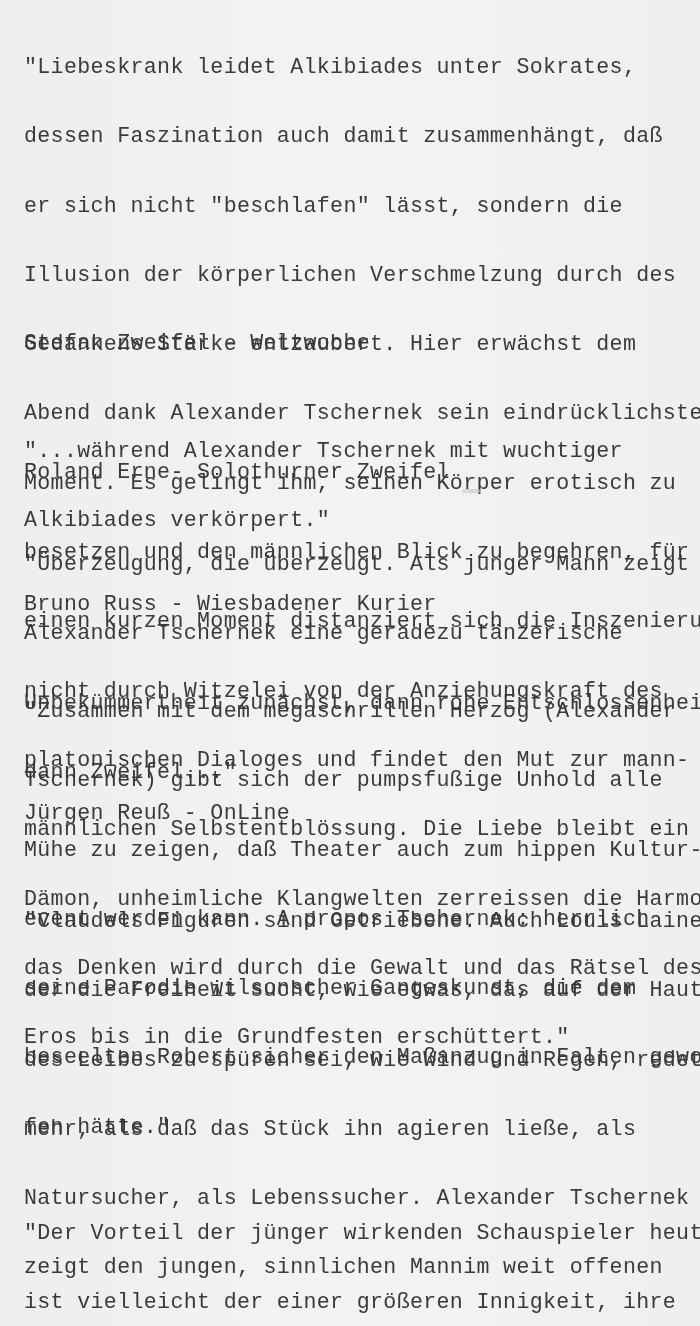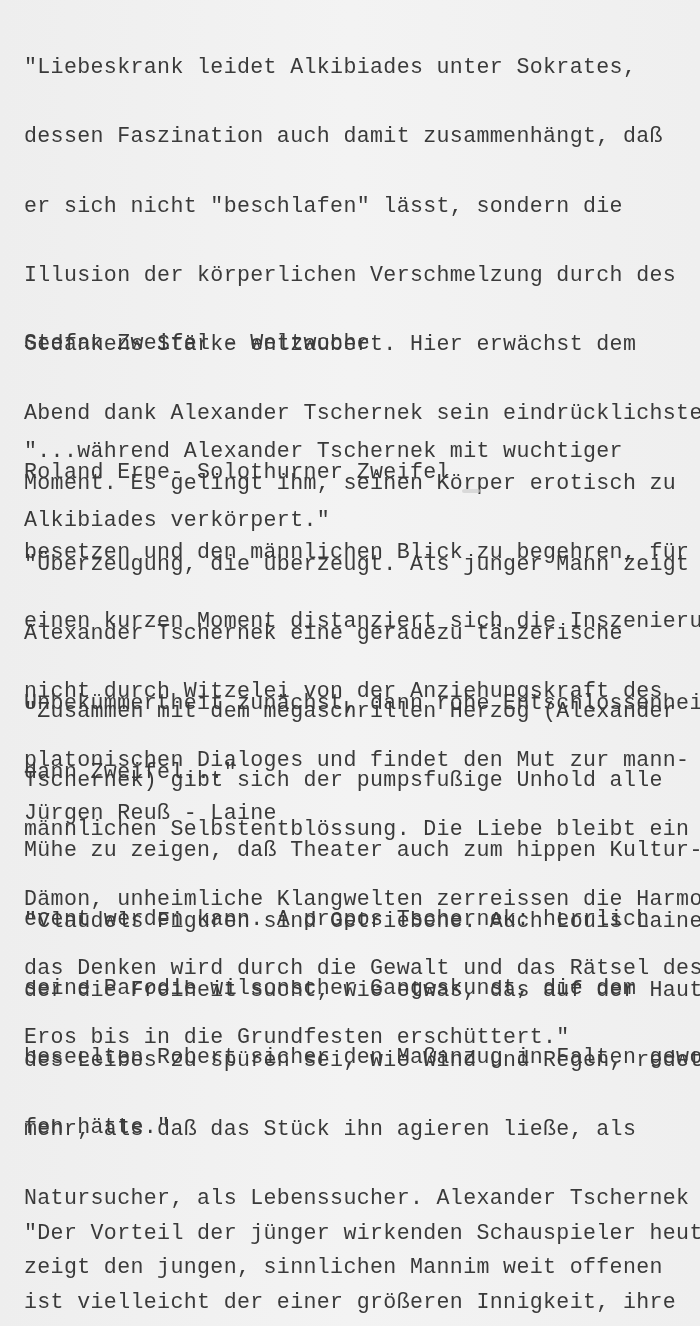--- a/index.html
+++ b/index.html
@@ -51,31 +51,32 @@
   <div class="attr" style="top:462px">Roland Erne- Solothurner Zweifel</div>
 
   <div class="smudge" style="left:462px;top:489px"></div>
 
   <div class="block" style="top:506px">
     <span class="line">"Überzeugung, die überzeugt. Als junger Mann zeigt</span>
     <span class="line">Alexander Tschernek eine geradezu tänzerische</span>
     <span class="line">Unbekümmertheit zunächst, dann rohe Entschlossenheit,</span>
     <span class="line">dann Zweifel..."</span>
   </div>
+  <div class="attr" style="top:594px">Bruno Russ - Wiesbadener Kurier</div>
 
   <div class="block" style="top:653px">
     <span class="line">"Zusammen mit dem megaschrillen Herzog (Alexander</span>
     <span class="line">Tschernek) gibt sich der pumpsfußige Unhold alle</span>
     <span class="line">Mühe zu zeigen, daß Theater auch zum hippen Kultur-</span>
     <span class="line">event werden kann. A propos Tschernek: herrlich</span>
     <span class="line">seine Parodie wilsonscher Gangeskunst, die dem</span>
     <span class="line">beseelten Robert sicher den Maßanzug in Falten gewor-</span>
     <span class="line">fen hätte."</span>
   </div>
-  <div class="attr" style="top:803px">Jürgen Reuß - Laine</div>
+  <div class="attr" style="top:803px">Jürgen Reuß - OnLine</div>
 
   <div class="block" style="top:863px">
     <span class="line">"Claudels Figuren sind Getriebene. Auch Louis Laine,</span>
     <span class="line">der die Freiheit sucht, wie etwas, das auf der Haut</span>
     <span class="line">des Leibes zu spüren sei, wie Wind und Regen, redet</span>
     <span class="line">mehr, als daß das Stück ihn agieren ließe, als</span>
     <span class="line">Natursucher, als Lebenssucher. Alexander Tschernek</span>
     <span class="line">zeigt den jungen, sinnlichen Mannim weit offenen</span>
     
     

